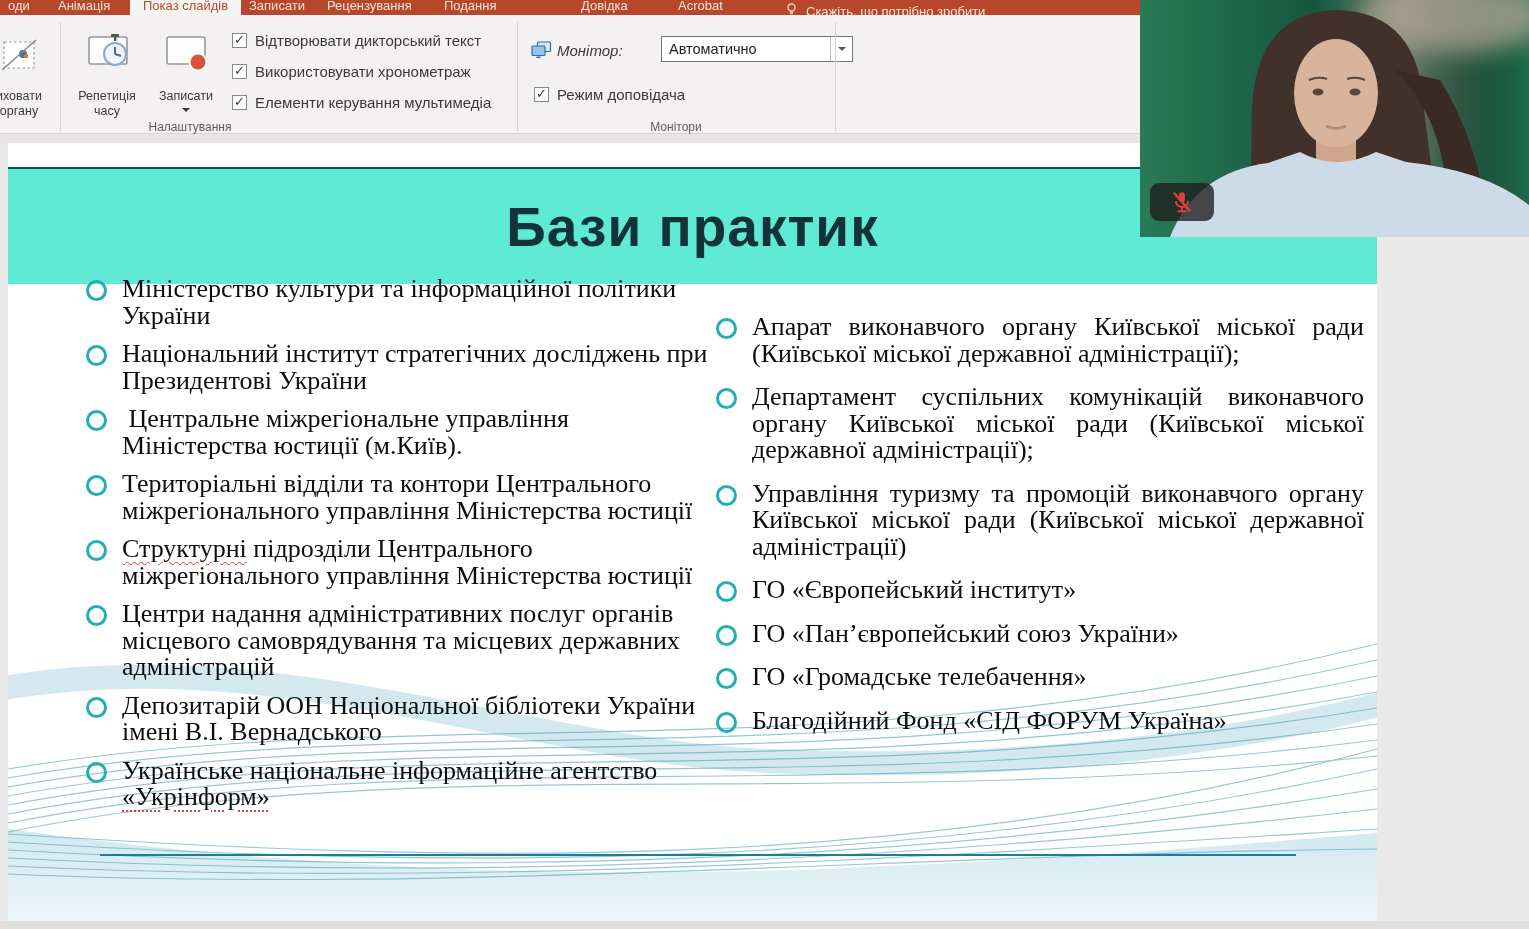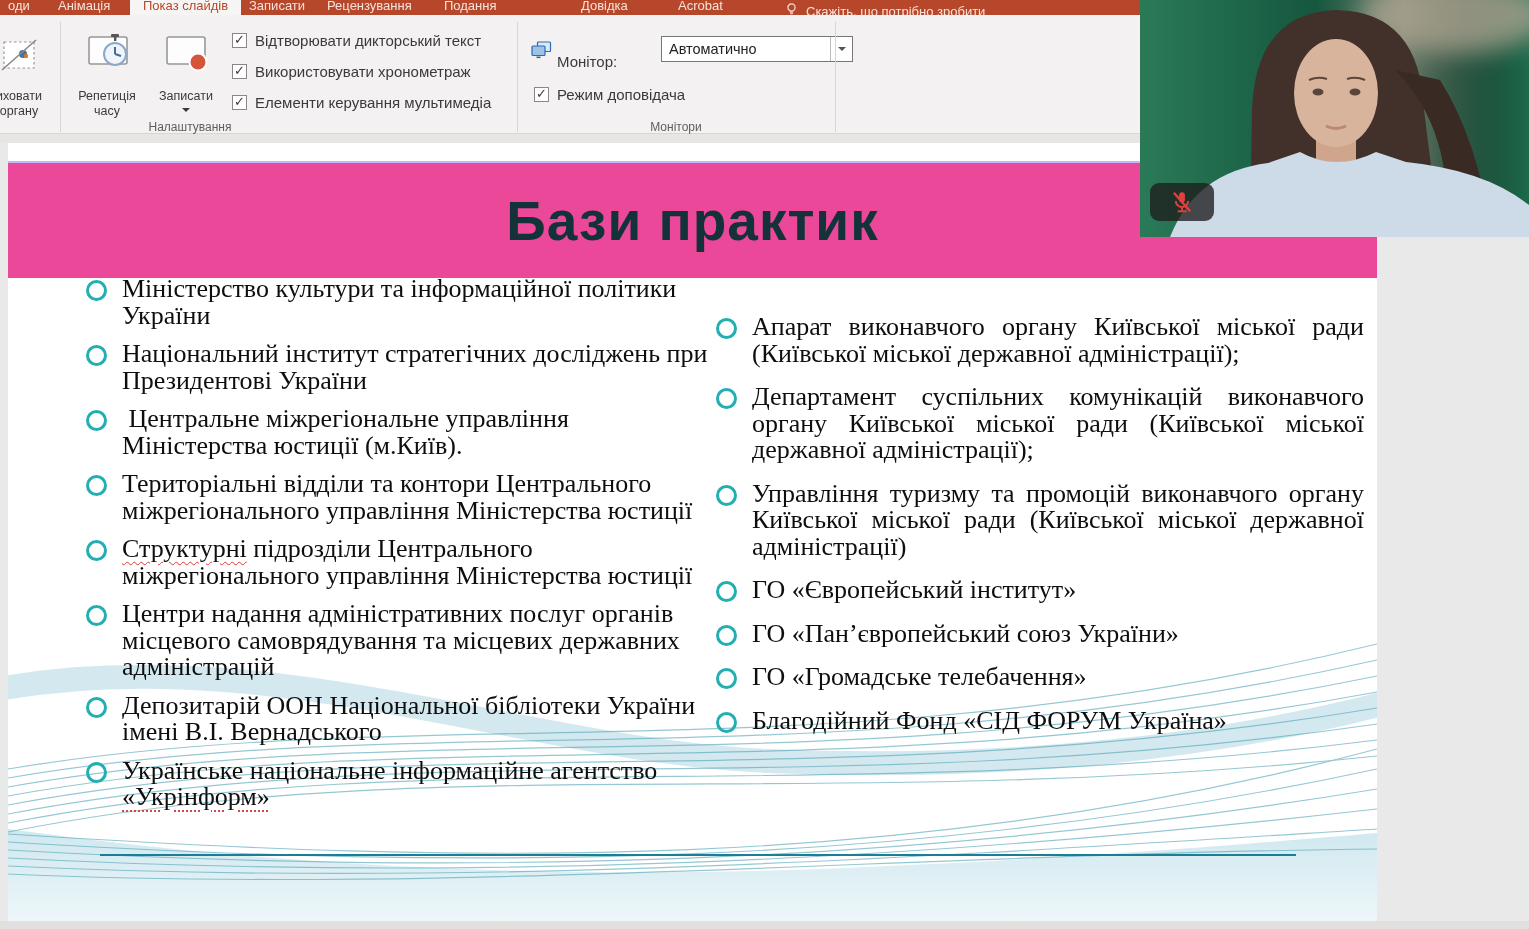--- a/index.html
+++ b/index.html
@@ -22,30 +22,30 @@
   .chev{width:0;height:0;border-left:4px solid transparent;border-right:4px solid transparent;border-top:4px solid #3b3a39;margin-top:4px;}
   .grp-label{position:absolute;top:105px;font-size:12px;color:#605e5c;text-align:center;}
   .cb-row{display:flex;align-items:center;height:18px;margin-bottom:13px;}
   .cb{width:15px;height:15px;background:#fff;border:1px solid #8a8886;box-sizing:border-box;position:relative;flex:0 0 15px;}
   .cb::after{content:"✓";position:absolute;left:1px;top:-2px;font-size:13px;color:#3b3a39;}
   .cb-label{margin-left:8px;font-size:15px;color:#3b3a39;white-space:nowrap;}
   .combo{position:absolute;left:627px;top:21px;width:192px;height:26px;background:#fff;border:1px solid #767676;box-sizing:border-box;display:flex;margin-left:34px;}
   .combo-text{flex:1;font-size:14.5px;color:#222;line-height:24px;padding-left:7px;overflow:hidden;white-space:nowrap;}
   .combo-arrow{width:21px;border-left:1px solid #bdbbb9;display:flex;align-items:center;justify-content:center;}
   .combo-arrow::after{content:"";width:0;height:0;border-left:4px solid transparent;border-right:4px solid transparent;border-top:4px solid #555;}
-  .mon-label{position:absolute;left:557px;top:38px;font-size:15px;color:#3b3a39;}
+  .mon-label{position:absolute;left:557px;top:27px;font-size:15px;color:#3b3a39;font-style:italic;}
 
   
   .substrip{position:absolute;left:0;top:134px;width:100%;height:9px;background:#e8e6e5;}
   .right-panel{position:absolute;left:1377px;top:237px;width:152px;height:692px;background:#e9e9e9;}
   .bottom-strip{position:absolute;left:0;top:921px;width:100%;height:8px;background:#e2e0df;}
 
   
   .slide{position:absolute;left:8px;top:143px;width:1369px;height:778px;background:#ffffff;overflow:hidden;}
-  .title-band{position:absolute;left:0;top:18px;width:100%;height:117px;background:#ec4899;border-top:2px solid #c4b5fd;
+  .title-band{position:absolute;left:0;top:24px;width:100%;height:117px;background:#5eead4;border-top:2px solid #0c4a6e;
               display:flex;align-items:center;justify-content:center;box-sizing:border-box;}
   .slide-title{font-size:55px;font-weight:800;color:#13323a;letter-spacing:1px;font-family:"Liberation Sans",sans-serif;}
   .col{position:absolute;}
   .col-left{left:78px;top:133px;width:625px;}
   .col-right{left:708px;top:171px;width:648px;}
   .b-item{display:flex;margin-bottom:12px;}
   .col-right .b-item{margin-bottom:17px;}
   .ring{flex:0 0 15px;width:15px;height:15px;border:3.5px solid #23aeb2;border-radius:50%;margin:4px 15px 0 0;box-sizing:content-box;}
   .b-text{flex:1;font-family:"Liberation Serif",serif;font-size:26px;line-height:26.5px;color:#0e0e0e;}
   .col-right .b-text{text-align:justify;}

